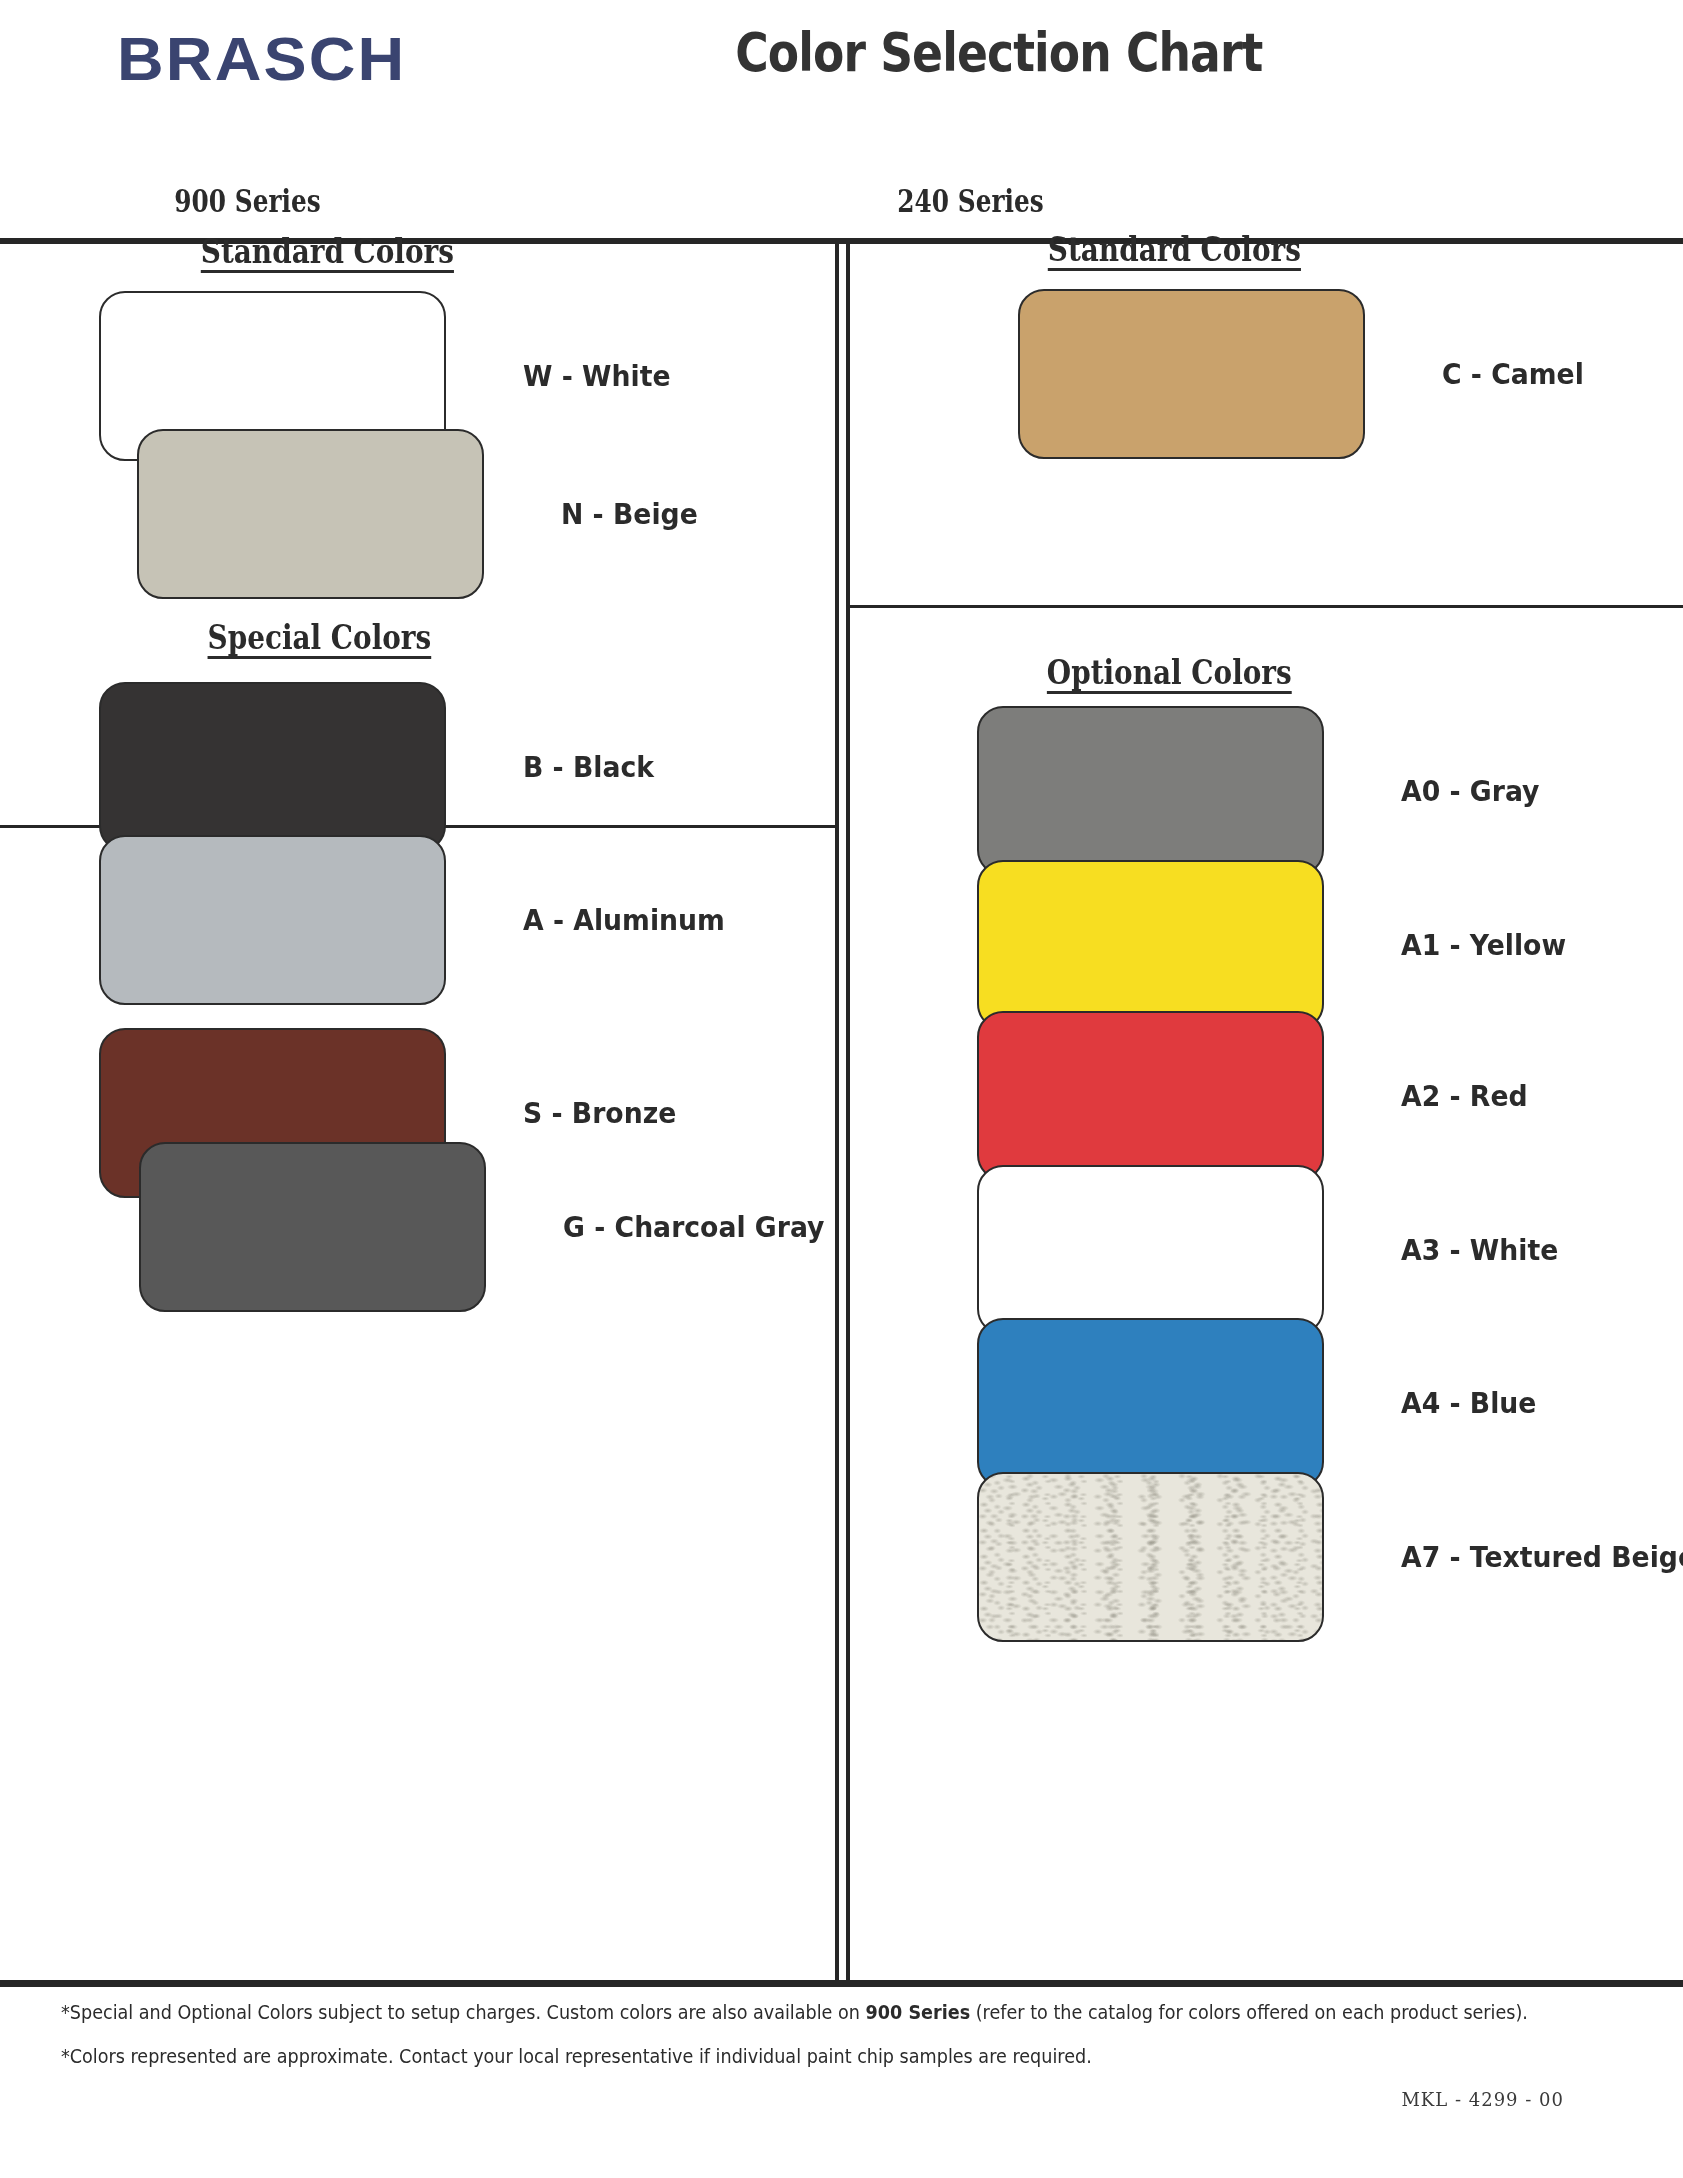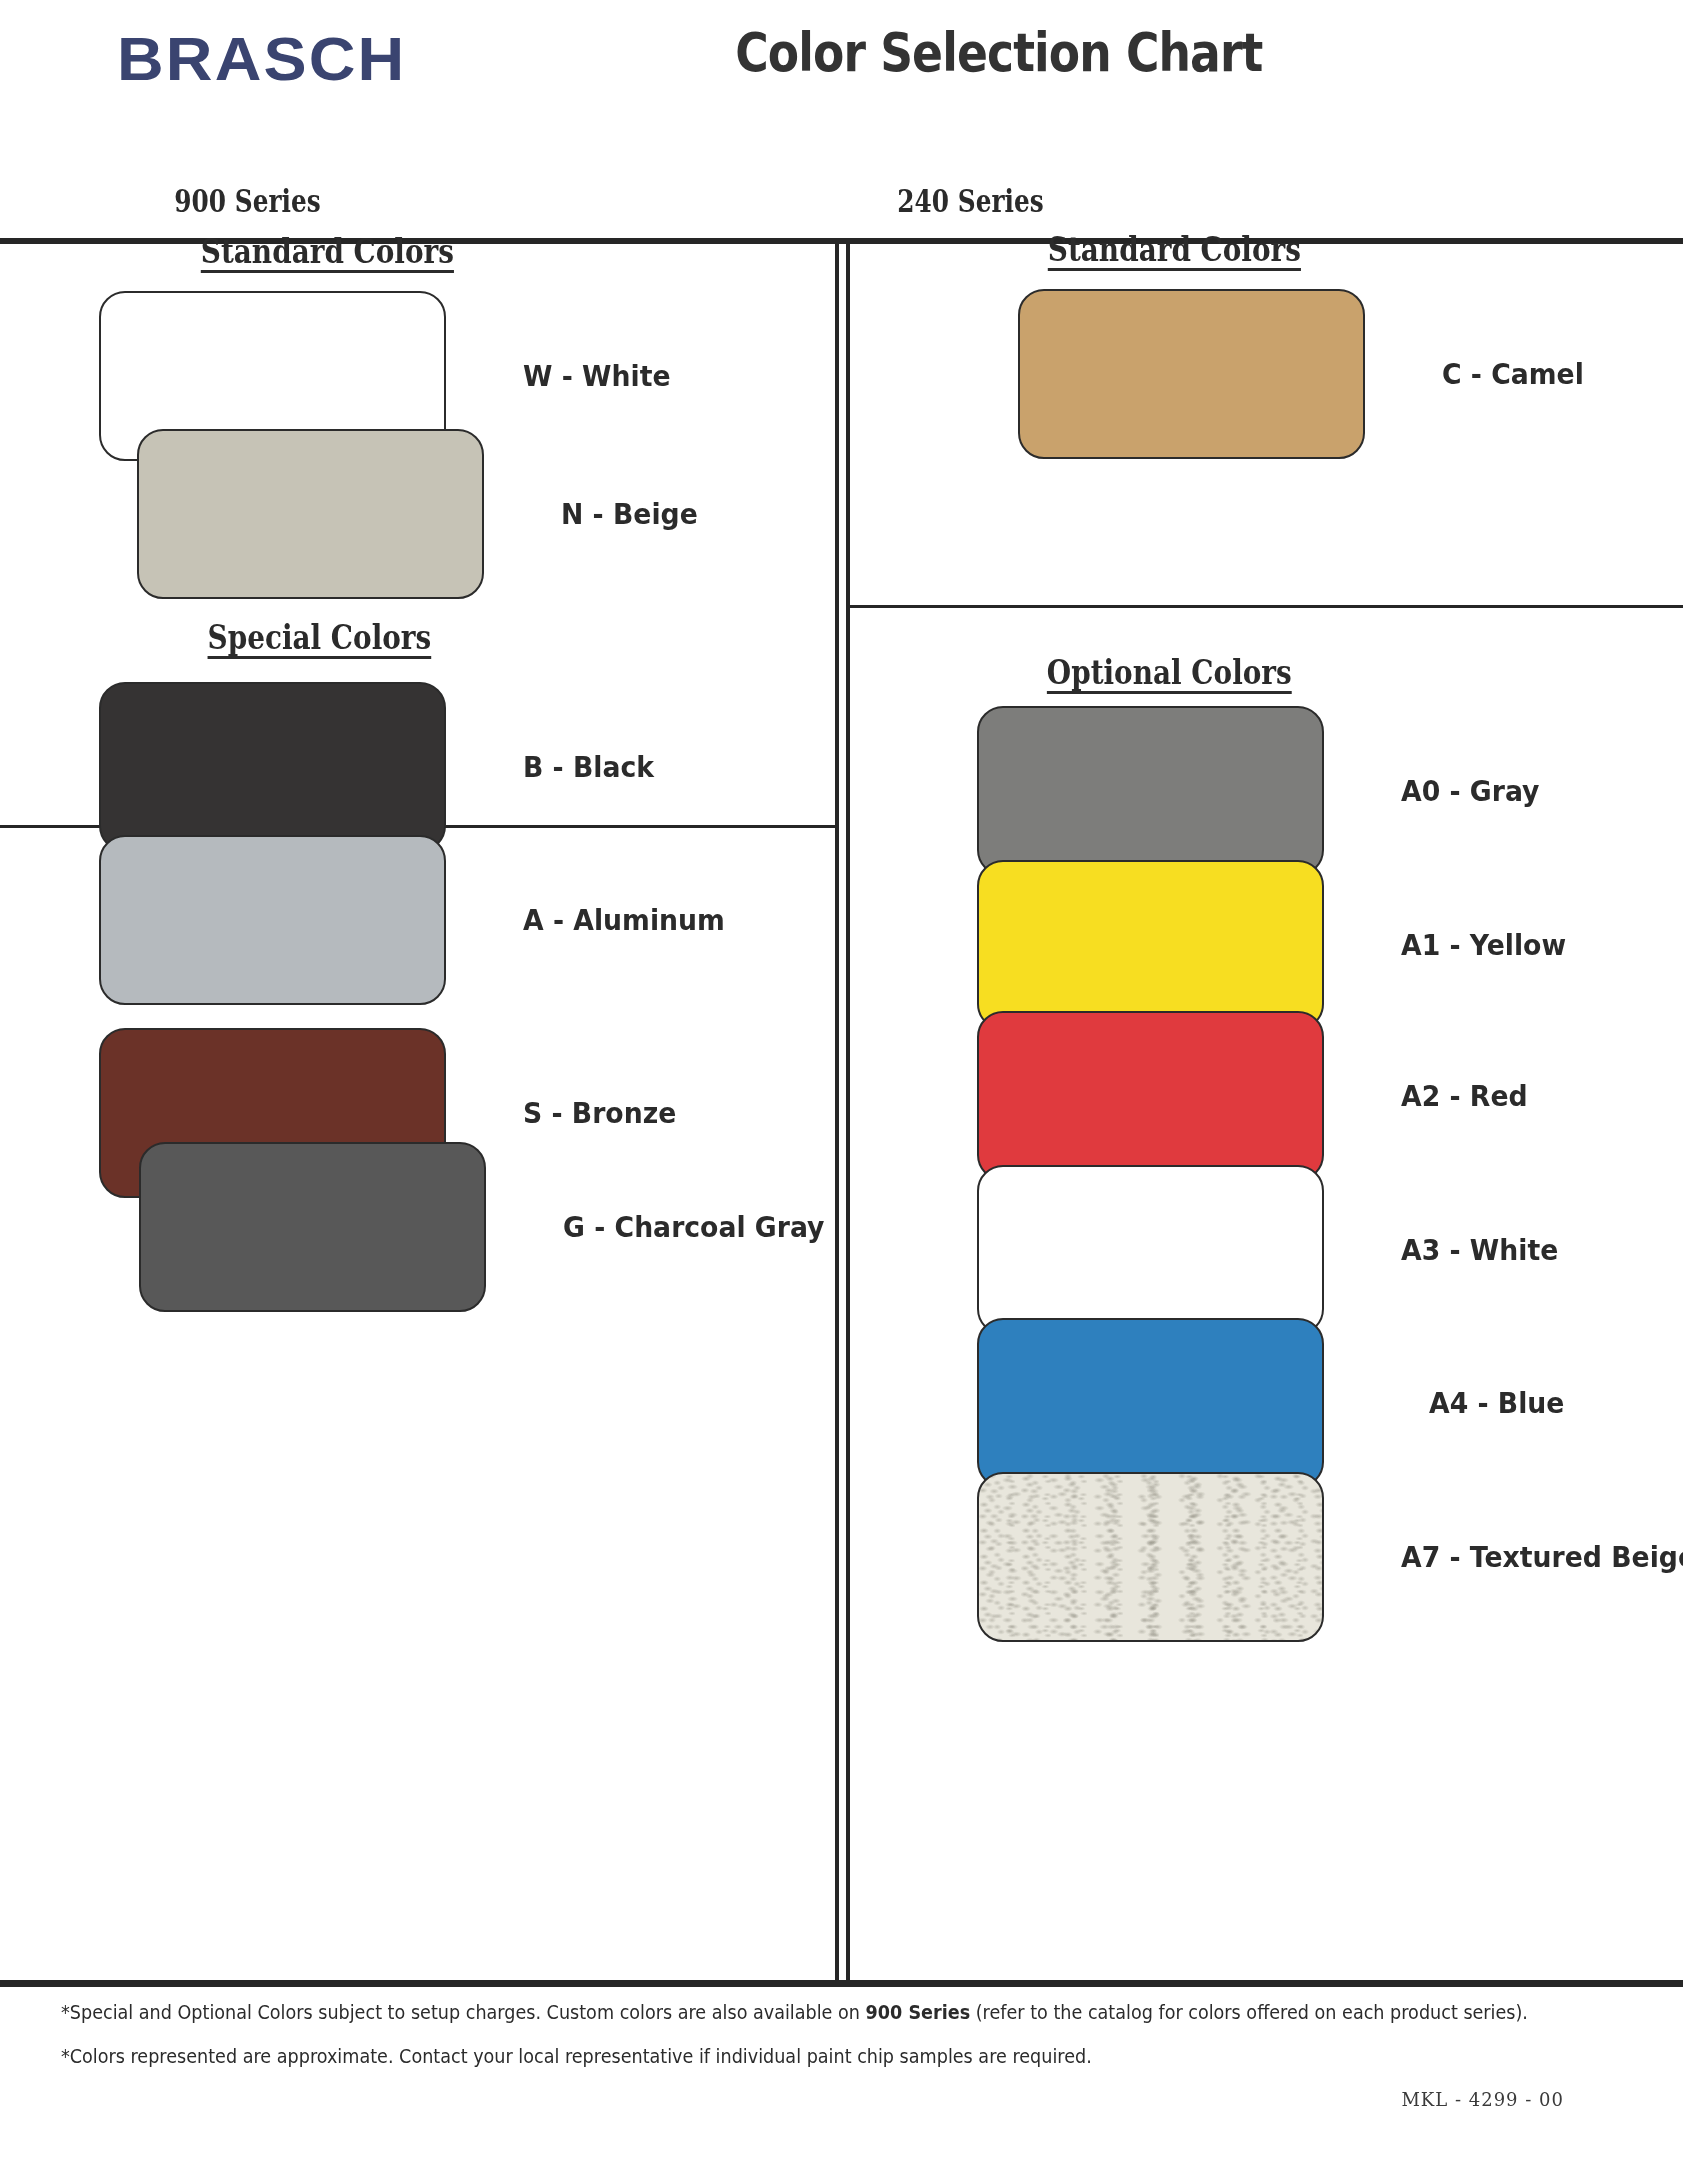--- a/index.html
+++ b/index.html
@@ -275,21 +275,21 @@
   <div class="swatch-row" style="left:127px; top:770px;">
     <div class="swatch" style="background:#E03A3E;"></div>
     <div class="swatch-label" style="margin-left:77px;">A2 - Red</div>
   </div>
 
   <div class="swatch-row" style="left:127px; top:924px;">
     <div class="swatch" style="background:#FFFFFF;"></div>
     <div class="swatch-label" style="margin-left:77px;">A3 - White</div>
   </div>
 
-  <div class="swatch-row" style="left:127px; top:1077px;gap:28px;">
+  <div class="swatch-row" style="left:127px; top:1077px;">
     <div class="swatch" style="background:#2E80BE;"></div>
     <div class="swatch-label" style="margin-left:77px;">A4 - Blue</div>
   </div>
 
   <div class="swatch-row" style="left:127px; top:1231px;">
     <div class="swatch textured" style="background-color:#E8E6DC;"></div>
     <div class="swatch-label" style="margin-left:77px;">A7 - Textured Beige</div>
   </div>
 </div>
 

